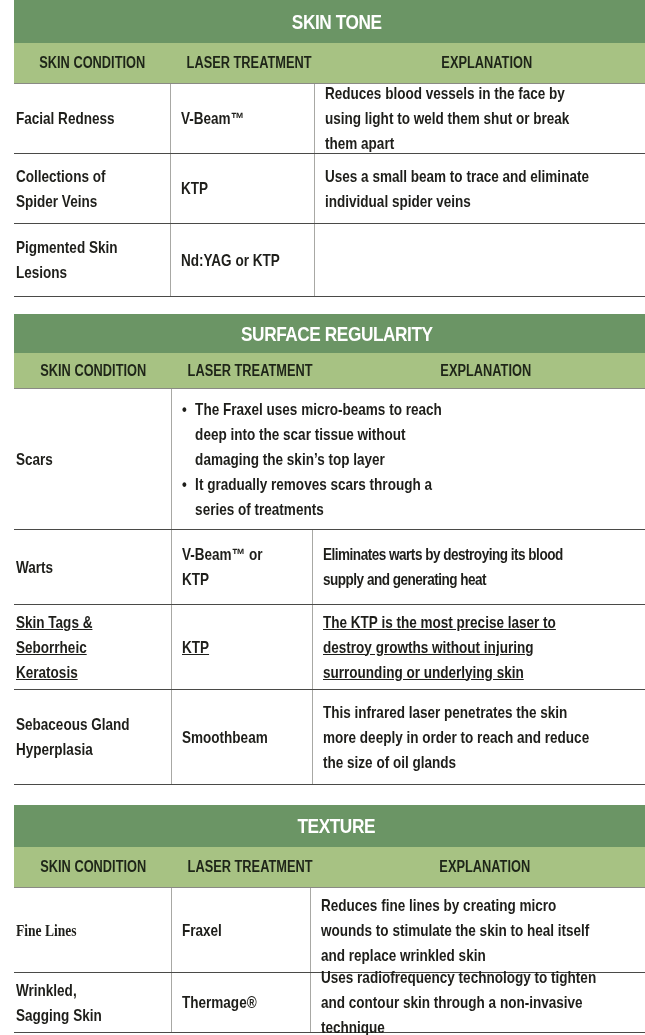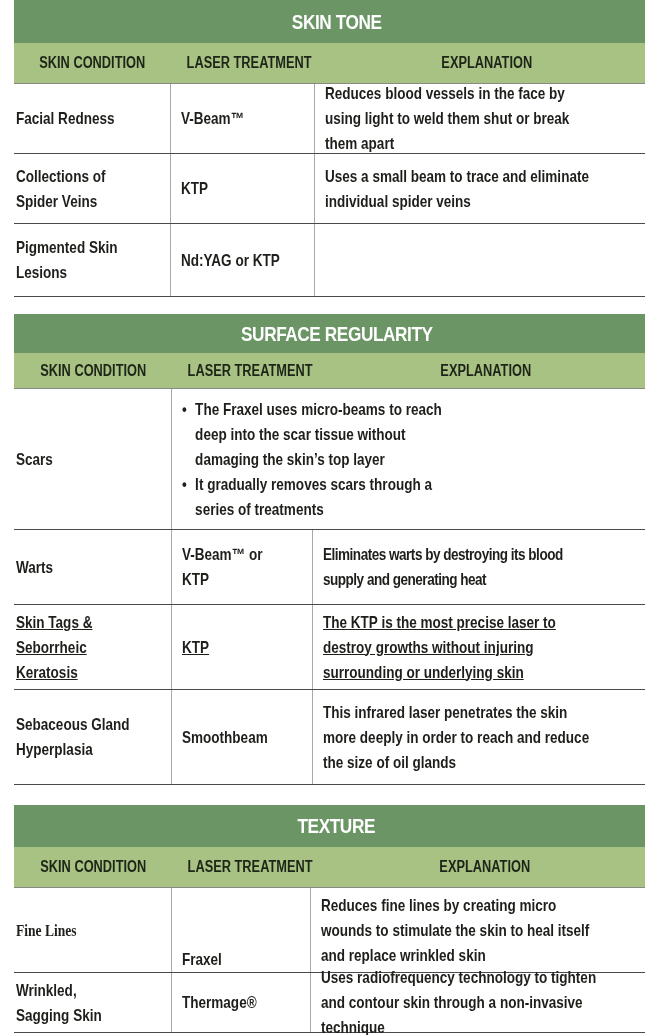--- a/index.html
+++ b/index.html
@@ -147,21 +147,21 @@
   </div>
   <div class="col-header" style="height:40px;">
     <div class="ch" style="width:158px;"><span>SKIN CONDITION</span></div>
     <div class="ch" style="width:139px;"><span>LASER TREATMENT</span></div>
     <div class="ch" style="width:348px;"><span>EXPLANATION</span></div>
   </div>
   <div class="row" style="height:85px;">
     <div class="cell c1" style="width:158px;font-family:Liberation Serif, serif;">
         <span class="txt">Fine Lines</span>
       </div>
-    <div class="cell c2" style="width:139px;align-items:flex-end;">
+    <div class="cell c2" style="width:139px;">
         <span class="txt">Fraxel</span>
       </div>
     <div class="cell c3" style="width:348px;">
         <span class="txt" style="width:380px;">Reduces fine lines by creating micro wounds to stimulate the skin to heal itself and replace wrinkled skin</span>
       </div>
   </div>
   <div class="row" style="height:60px;">
     <div class="cell c1" style="width:158px;">
         <span class="txt" style="width:120px;">Wrinkled, Sagging Skin</span>
       </div>

